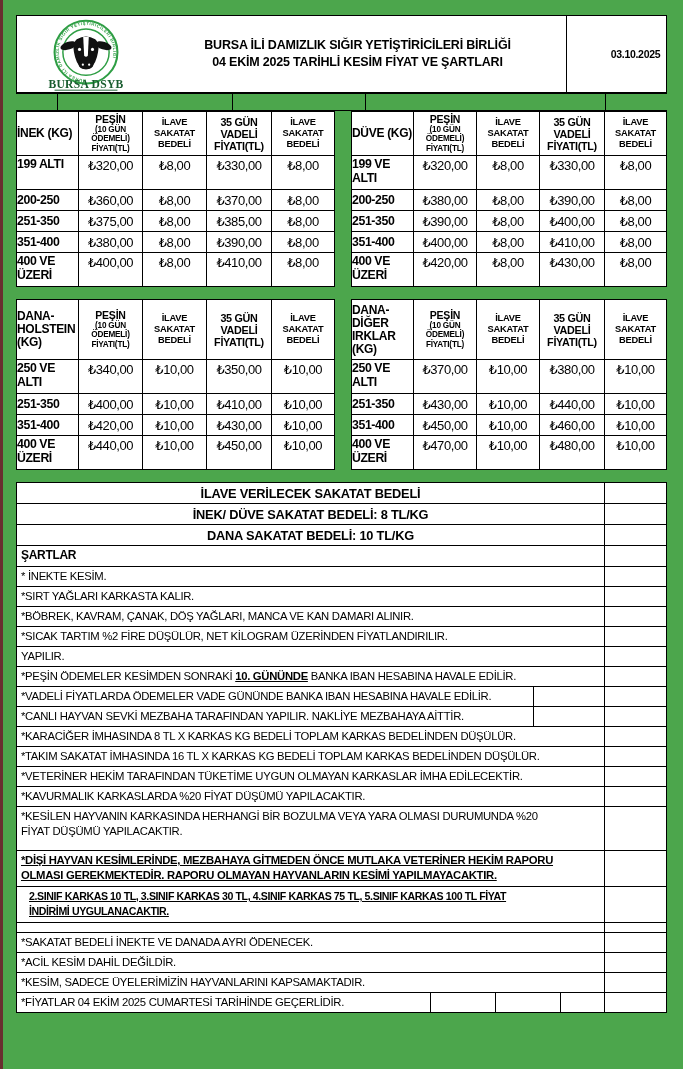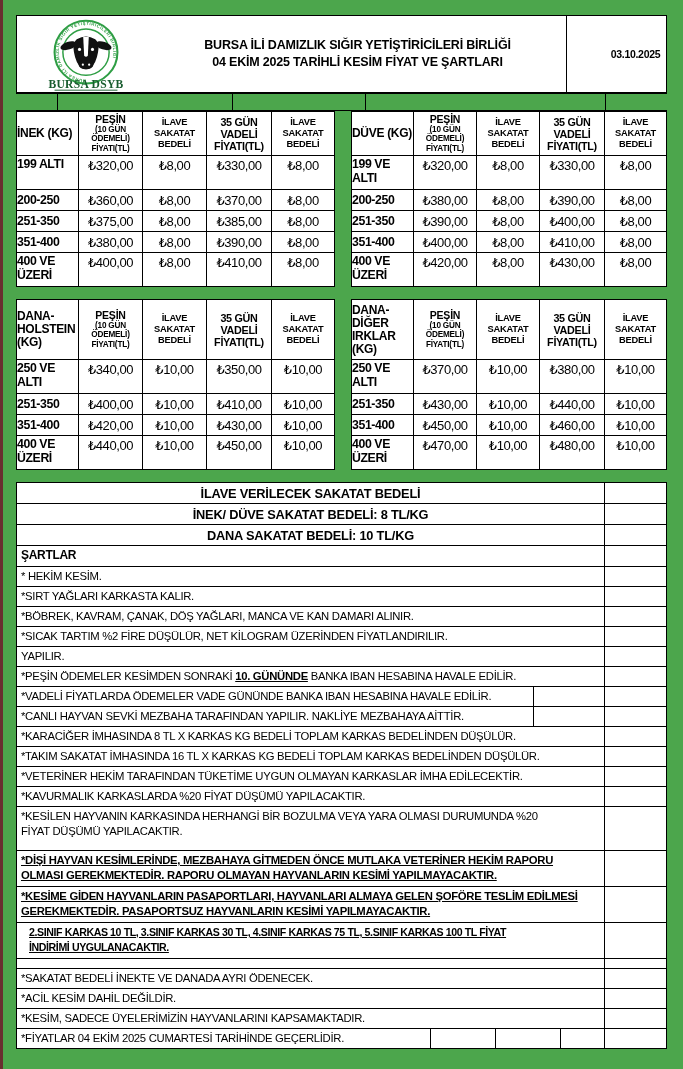--- a/index.html
+++ b/index.html
@@ -427,21 +427,21 @@
       <div class="c-main">DANA SAKATAT BEDELİ: 10 TL/KG</div>
         <div class="c-right"></div>
     </div>
 
     <div class="c-row c-h">
       <div class="c-main">ŞARTLAR</div>
         <div class="c-right"></div>
     </div>
 
     <div class="c-row c-s">
-      <div class="c-main">* HEKİM KESİM.</div>
+      <div class="c-main">* İNEKTE KESİM.</div>
         <div class="c-right"></div>
     </div>
     <div class="c-row c-s">
       <div class="c-main">*SIRT YAĞLARI KARKASTA KALIR.</div>
         <div class="c-right"></div>
     </div>
     <div class="c-row c-s">
       <div class="c-main">*BÖBREK, KAVRAM, ÇANAK, DÖŞ YAĞLARI, MANCA VE KAN DAMARI ALINIR.</div>
         <div class="c-right"></div>
     </div>
@@ -484,25 +484,20 @@
         <div class="c-right"></div>
     </div>
     <div class="c-row c-tallrow">
       <div class="c-main pre">*KESİLEN HAYVANIN KARKASINDA HERHANGİ BİR BOZULMA VEYA YARA OLMASI DURUMUNDA %20
 FİYAT DÜŞÜMÜ YAPILACAKTIR.</div>
         <div class="c-right"></div>
     </div>
     <div class="c-row c-two">
       <div class="c-main pre bu">*DİŞİ HAYVAN KESİMLERİNDE, MEZBAHAYA GİTMEDEN ÖNCE MUTLAKA VETERİNER HEKİM RAPORU
 OLMASI GEREKMEKTEDİR. RAPORU OLMAYAN HAYVANLARIN KESİMİ YAPILMAYACAKTIR.</div>
-        <div class="c-right"></div>
-    </div>
-    <div class="c-row c-two">
-      <div class="c-main pre bu">*KESİME GİDEN HAYVANLARIN PASAPORTLARI, HAYVANLARI ALMAYA GELEN ŞOFÖRE TESLİM EDİLMESİ
-GEREKMEKTEDİR. PASAPORTSUZ HAYVANLARIN KESİMİ YAPILMAYACAKTIR.</div>
         <div class="c-right"></div>
     </div>
     <div class="c-row c-two">
       <div class="c-main pre bu tight">2.SINIF KARKAS 10 TL, 3.SINIF KARKAS 30 TL, 4.SINIF KARKAS 75 TL, 5.SINIF KARKAS 100 TL FİYAT
 İNDİRİMİ UYGULANACAKTIR.</div>
         <div class="c-right"></div>
     </div>
     <div class="c-row c-blank">
       <div class="c-main"></div>
         <div class="c-right"></div>

